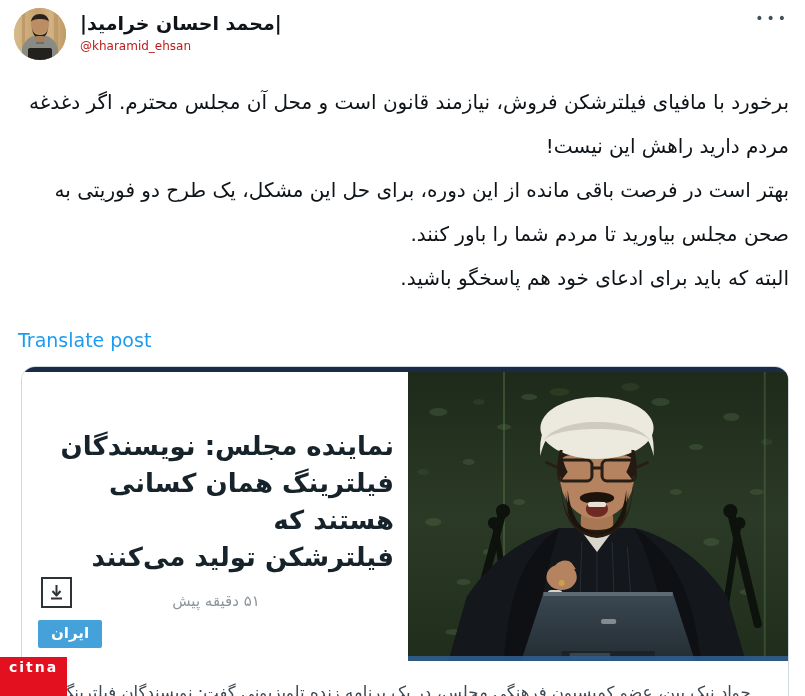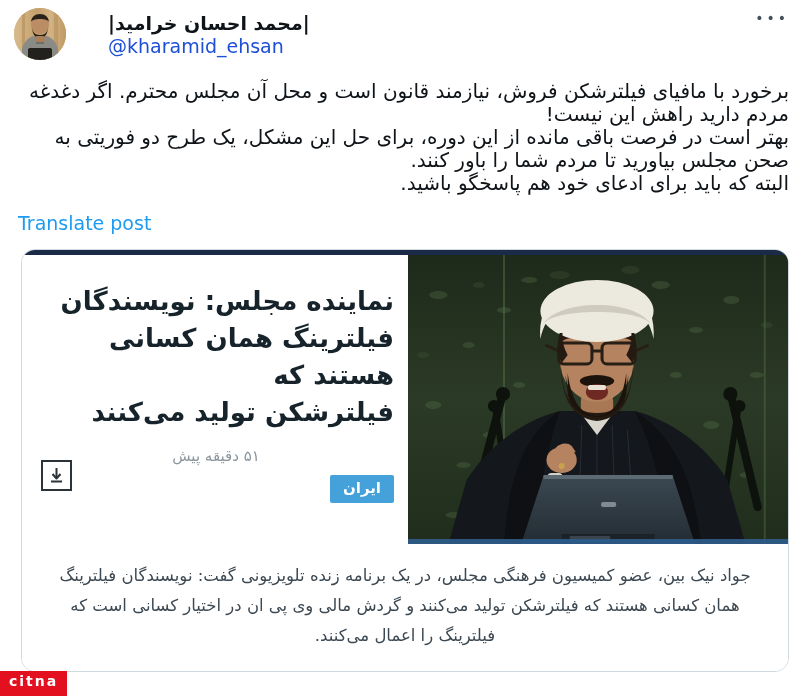--- a/index.html
+++ b/index.html
@@ -9,46 +9,46 @@
     font-family:"DejaVu Sans","Liberation Sans",sans-serif;
     -webkit-font-smoothing:antialiased;
   }
   
   .hdr{position:relative;height:70px;}
   .avatar{
     position:absolute;left:14px;top:8px;width:52px;height:52px;
     border-radius:50%;overflow:hidden;background:#c9a87a;
   }
   .avatar svg{display:block;width:100%;height:100%;}
-  .who{position:absolute;left:80px;top:11px;margin-left:28px;}
+  .who{position:absolute;left:80px;top:11px;}
   .name{font-size:19px;font-weight:bold;color:#0f1419;line-height:24px;}
-  .handle{font-size:19px;color:#1d4ed8;line-height:22px;direction:ltr;}
+  .handle{font-size:12px;color:#b91c1c;line-height:22px;direction:ltr;}
   .more{
     position:absolute;right:16px;top:10px;color:#42505a;
     font-size:14px;letter-spacing:3px;cursor:pointer;user-select:none;
   }
   
   .tweet-text{
-    margin:10px 16px 4px 16px;direction:rtl;text-align:right;
-    font-size:20px;line-height:23px;color:#0f1419;white-space:pre-line;
+    margin:10px 16px 16px 16px;direction:rtl;text-align:right;
+    font-size:20px;line-height:44px;color:#0f1419;white-space:pre-line;
   }
   .translate{
     display:inline-block;margin:13px 4px 0 18px;font-size:19px;
     color:#1d9bf0;cursor:pointer;direction:ltr;
   }
   
   .card{
     margin:15px 16px 0 21px;border:1px solid #cfd9de;border-radius:14px;
     overflow:hidden;background:#ffffff;
   }
   .card-strip{height:5px;background:#1b2a47;}
   .card-row{display:flex;height:289px;direction:ltr;}
   .news-panel{
     width:386px;flex:0 0 386px;background:#ffffff;position:relative;
-    direction:rtl;box-sizing:border-box;padding:28px 14px 0 16px;
+    direction:rtl;box-sizing:border-box;padding:56px 14px 0 16px;
   }
   .headline{
     font-size:26px;font-weight:bold;color:#16232b;line-height:37px;
     text-align:right;white-space:pre-line;
   }
   .time-ago{
     margin-top:16px;font-size:15px;color:#8a959c;text-align:center;
   }
   .badge{
     display:inline-block;margin-top:10px;background:#45a1d9;color:#ffffff;
@@ -62,21 +62,21 @@
   .photo{flex:1 1 auto;position:relative;background:#26331f;}
   .photo svg{display:block;width:100%;height:100%;}
   
   .caption{
     background:#ffffff;padding:17px 34px 20px;direction:rtl;
     text-align:center;font-size:16.5px;line-height:30px;color:#3c4852;
   }
   
   .citna{
     position:absolute;left:0;bottom:0;background:#e3101f;color:#ffffff;
-    font-weight:bold;font-size:14px;line-height:17px;padding:2px 9px 6px;
+    font-weight:bold;font-size:14px;line-height:17px;padding:2px 9px 20px;
     letter-spacing:2px;text-transform:lowercase;
   }
 </style>
 </head>
 <body>
 
 
 
 
 <div class="hdr">
@@ -118,21 +118,21 @@
 
 <div class="card">
   <div class="card-strip"></div>
   <div class="card-row">
 
     <div class="news-panel">
       <div class="headline">نماینده مجلس: نویسندگان
 فیلترینگ همان کسانی هستند که
 فیلترشکن تولید می‌کنند</div>
       <div class="time-ago">۵۱ دقیقه پیش</div>
-      <div style="text-align:right;">
+      <div style="text-align:left;">
         <span class="badge">ایران</span>
       </div>
       <div class="dl-btn">
         <svg width="17" height="17" viewBox="0 0 17 17">
           <path d="M8.5,1 L8.5,10" stroke="#2c3338" stroke-width="2" fill="none"></path>
           <path d="M4.5,7 L8.5,11.5 L12.5,7" stroke="#2c3338" stroke-width="2" fill="none" stroke-linejoin="round"></path>
           <path d="M3,14.5 L14,14.5" stroke="#2c3338" stroke-width="2" fill="none"></path>
         </svg>
       </div>
     </div>

